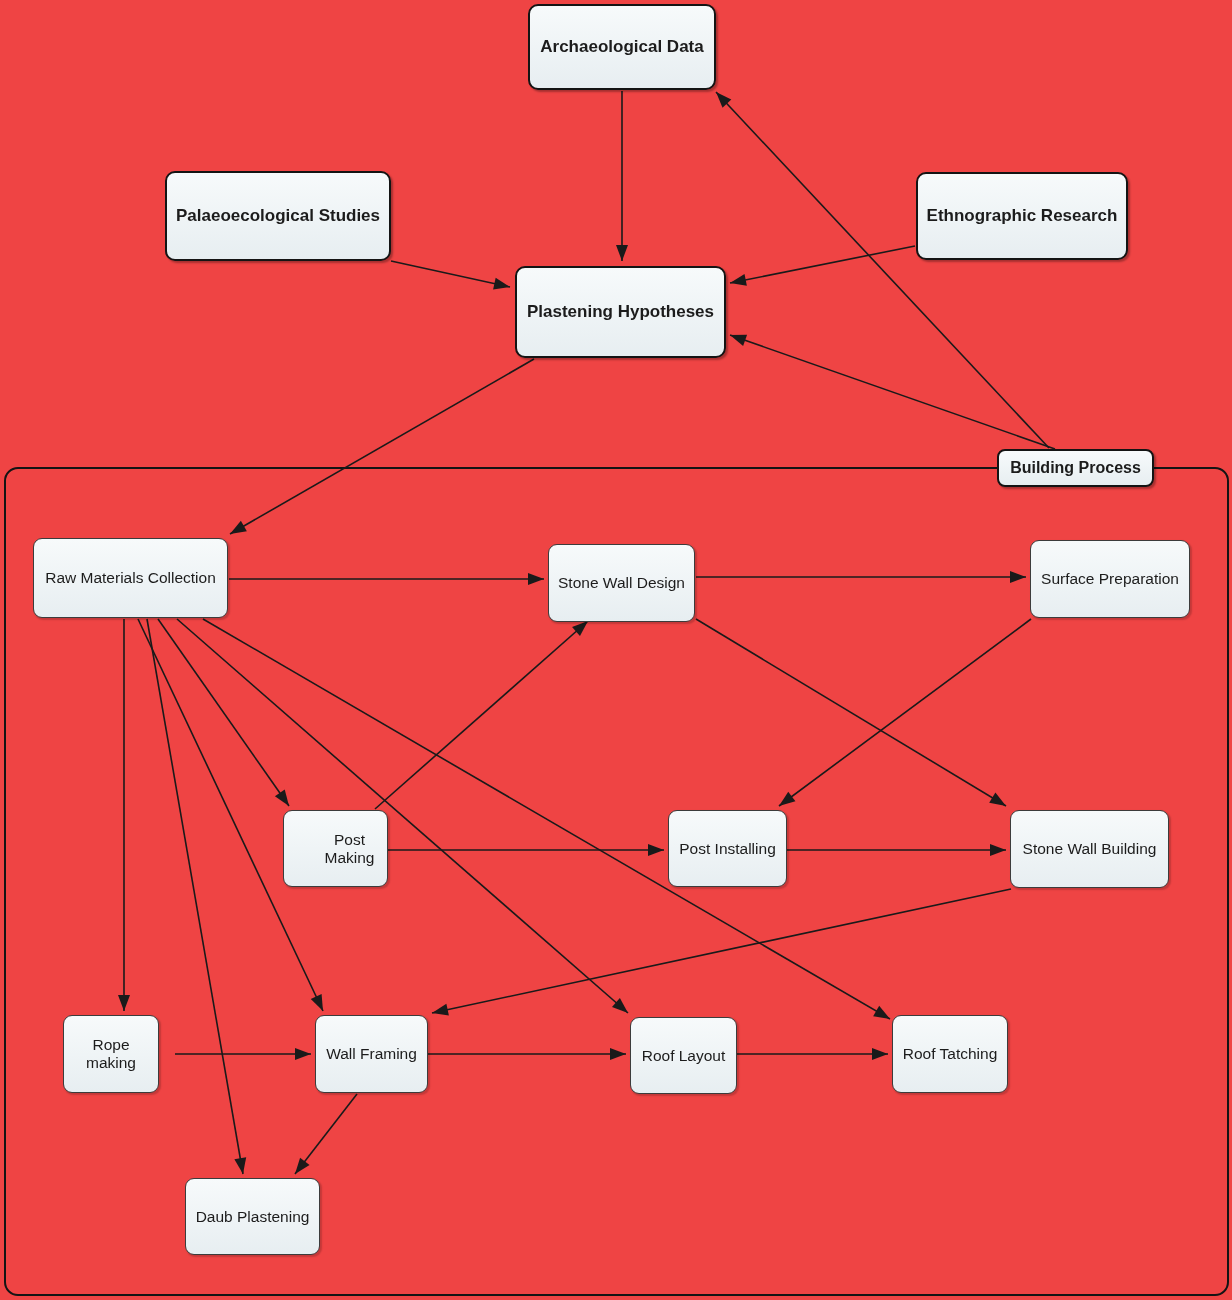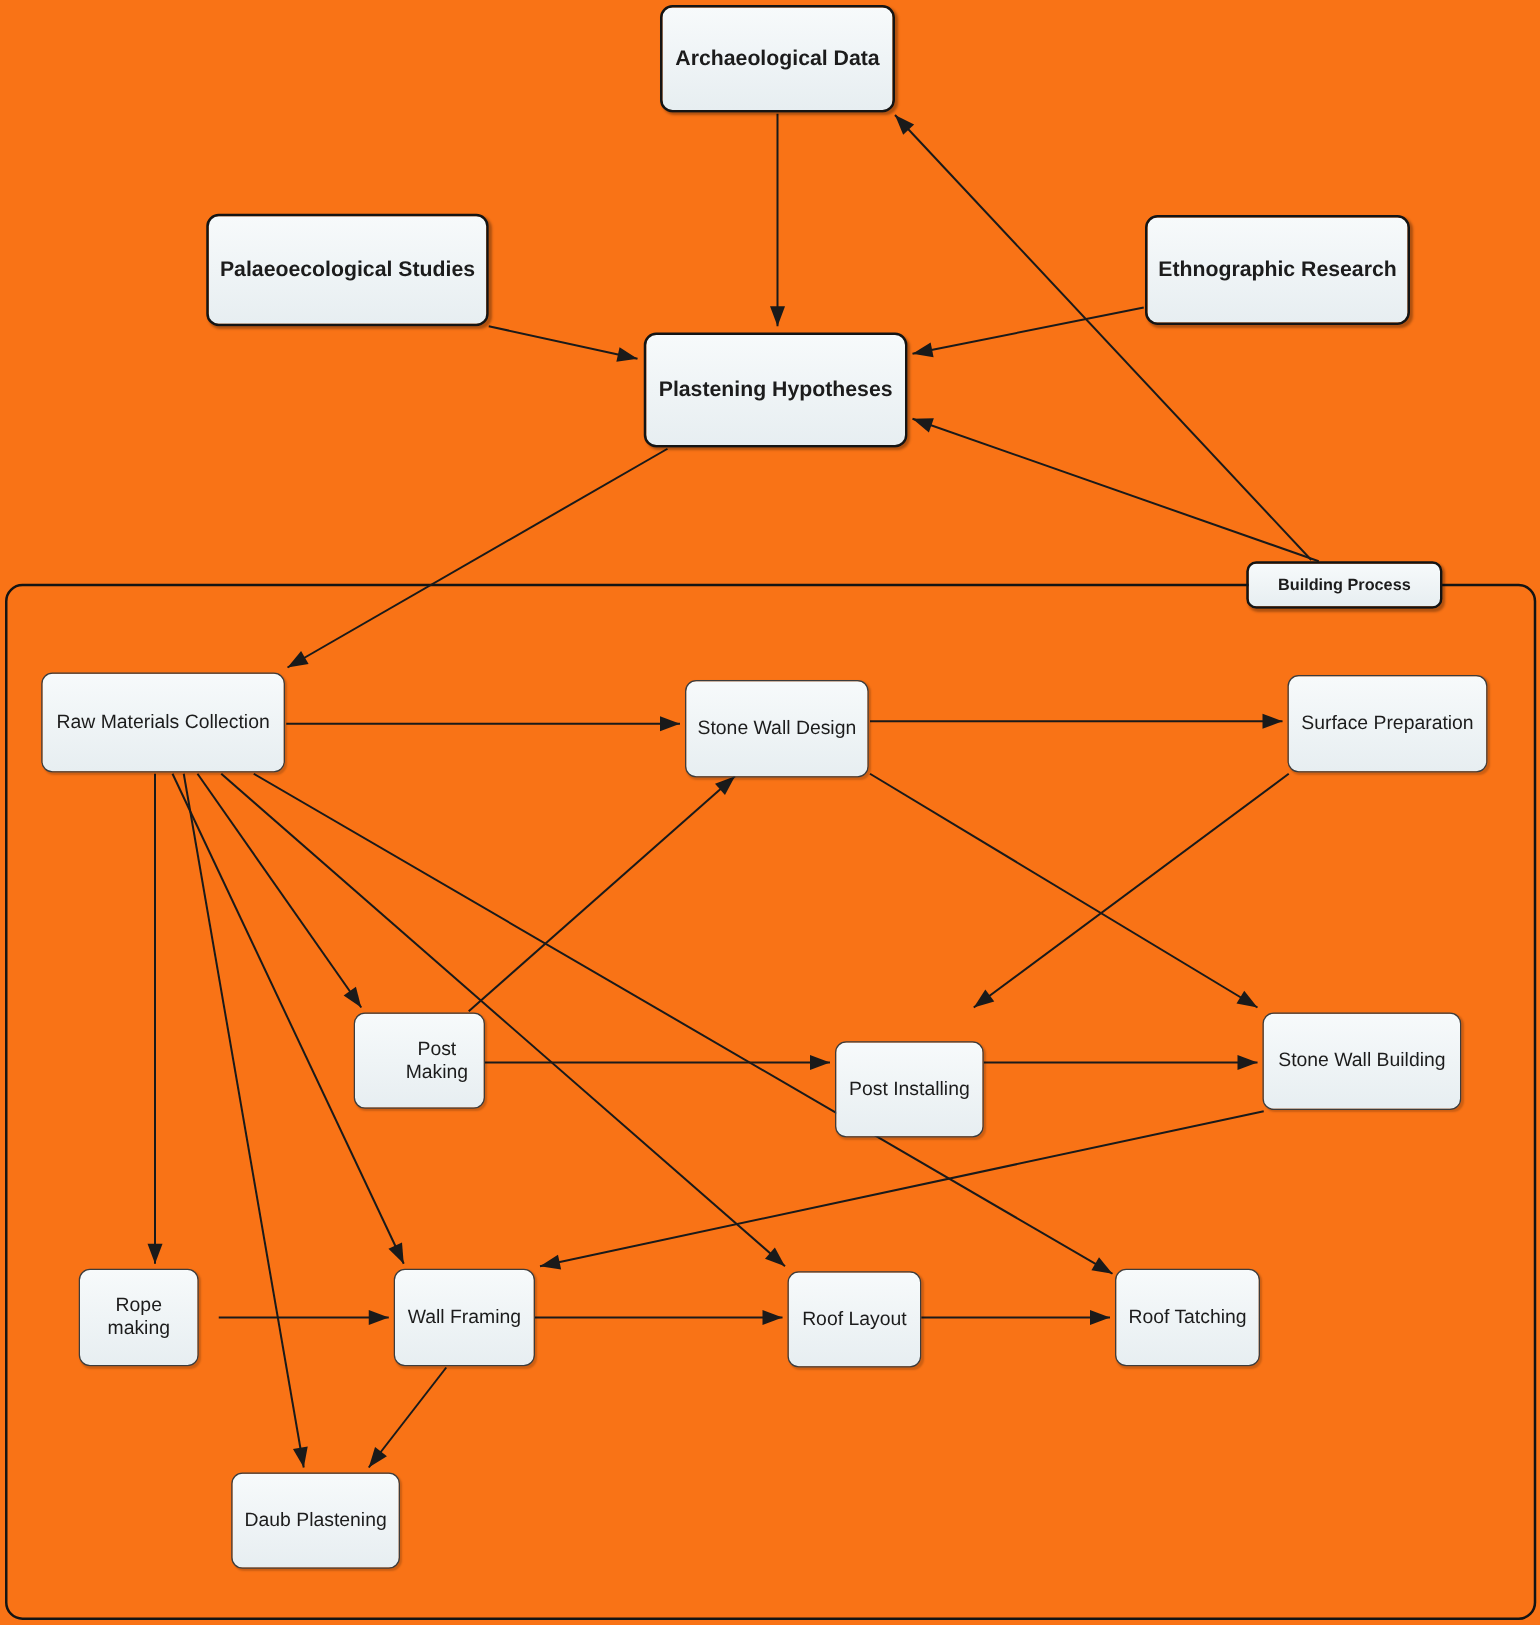--- a/index.html
+++ b/index.html
@@ -5,21 +5,21 @@
   html, body {
     margin: 0;
     padding: 0;
     background: #ffffff;
     font-family: "Liberation Sans", sans-serif;
   }
   .canvas {
     position: relative;
     width: 1232px;
     height: 1300px;
-    background: #f97316;
+    background: #ef4444;
     overflow: hidden;
   }
   .container-box {
     position: absolute;
     border: 2.2px solid #141414;
     border-radius: 14px;
     background: transparent;
     z-index: 1;
   }
   #edge-layer {
@@ -43,21 +43,21 @@
   .node.major {
     border: 2.7px solid #141414;
     border-radius: 10px;
     font-weight: bold;
     font-size: 17px;
     box-shadow: 2px 2px 2px rgba(0,0,0,0.30);
   }
   .node.small {
     border-width: 2.3px;
     border-radius: 8px;
-    font-size: 13px;
+    font-size: 16px;
   }
   .node.minor {
     border: 1.4px solid #3c3c3c;
     border-radius: 9px;
     font-size: 15.5px;
     box-shadow: 1.5px 1.5px 1.5px rgba(0,0,0,0.18);
     text-align: center;
   }
   .node .label {
     padding: 2px 6px;
@@ -120,21 +120,21 @@
       </div>
       <div class="node minor" style="left: 548px; top: 544px; width: 147px; height: 78px;">
         <span class="label">Stone Wall Design</span>
       </div>
       <div class="node minor" style="left: 1030px; top: 540px; width: 160px; height: 78px;">
         <span class="label">Surface Preparation</span>
       </div>
       <div class="node minor" style="left: 283px; top: 810px; width: 105px; height: 77px; padding-left: 28px;">
         <span class="label">Post Making</span>
       </div>
-      <div class="node minor" style="left: 668px; top: 810px; width: 119px; height: 77px; margin-top: 23px;">
+      <div class="node minor" style="left: 668px; top: 810px; width: 119px; height: 77px;">
         <span class="label">Post Installing</span>
       </div>
       <div class="node minor" style="left: 1010px; top: 810px; width: 159px; height: 78px;">
         <span class="label">Stone Wall Building</span>
       </div>
       <div class="node minor" style="left: 63px; top: 1015px; width: 96px; height: 78px;">
         <span class="label">Rope making</span>
       </div>
       <div class="node minor" style="left: 315px; top: 1015px; width: 113px; height: 78px;">
         <span class="label">Wall Framing</span>

